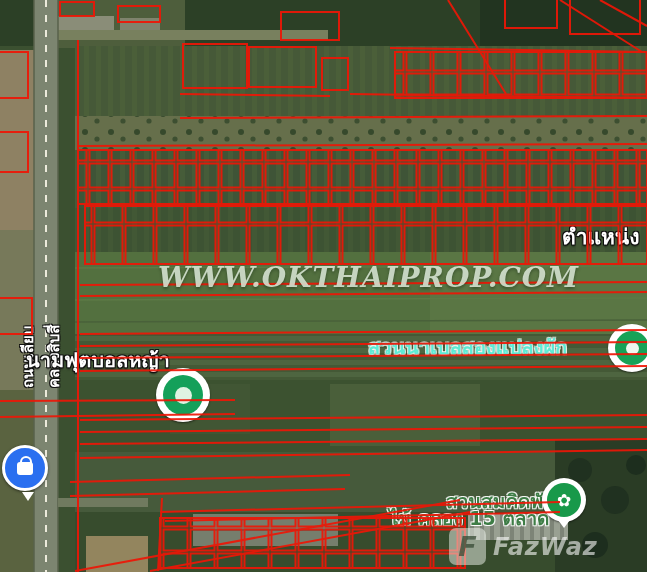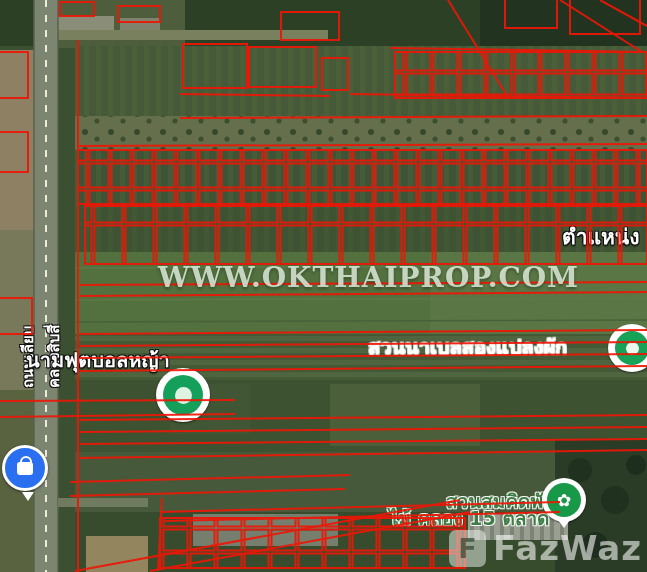--- a/index.html
+++ b/index.html
@@ -2,28 +2,28 @@
 <html><head>
 <meta charset="utf-8">
 <style>
   html,body{margin:0;padding:0;background:#222;}
   #map{position:relative;width:647px;height:572px;overflow:hidden;
        font-family:"DejaVu Sans","Liberation Sans",sans-serif;background:#3b5030;}
   #map svg{position:absolute;left:0;top:0;display:block;}
   .layer-sat{z-index:1;}
   .layer-labels{z-index:2;}
   .layer-overlay{z-index:3;pointer-events:none;}
-  .layer-marks{z-index:4;}
+  .layer-marks{z-index:4;font-style:italic;}
   .abs{position:absolute;}
 
   
   .maplabel{position:absolute;font-weight:bold;white-space:nowrap;color:#fff;
     text-shadow:-1px -1px 0 #111,1px -1px 0 #111,-1px 1px 0 #111,1px 1px 0 #111,0 2px 2px rgba(0,0,0,.6);}
   .lbl-position{left:562px;top:220px;font-size:21px;}
-  .lbl-farm{left:368px;top:331px;font-size:20px;color:#ffffff;
+  .lbl-farm{left:368px;top:331px;font-size:20px;color:#5eead4;
     text-shadow:-1px -1px 0 rgba(255,255,255,.65),1px -1px 0 rgba(255,255,255,.65),-1px 1px 0 rgba(255,255,255,.65),1px 1px 0 rgba(255,255,255,.65);}
   .lbl-football{left:0px;top:348px;font-size:20px;line-height:24px;padding-left:26px;}
   .lbl-football .l2{margin-left:10px;}
   .lbl-grain{left:44px;top:458px;font-size:21px;}
   .lbl-nursery1{left:446px;top:486px;font-size:19px;color:#3e7d46;
     text-shadow:-1px -1px 0 rgba(255,255,255,.85),1px -1px 0 rgba(255,255,255,.85),-1px 1px 0 rgba(255,255,255,.85),1px 1px 0 rgba(255,255,255,.85);}
   .lbl-nursery2{left:389px;top:503px;font-size:19px;color:#3e7d46;
     text-shadow:-1px -1px 0 rgba(255,255,255,.85),1px -1px 0 rgba(255,255,255,.85),-1px 1px 0 rgba(255,255,255,.85),1px 1px 0 rgba(255,255,255,.85);}
   .roadname{left:16px;top:238px;height:150px;display:flex;gap:2px;}
   .roadname span{writing-mode:vertical-rl;transform:rotate(180deg);font-size:15px;font-weight:bold;color:#fff;
@@ -46,21 +46,21 @@
   .m-flower:after{content:"";position:absolute;left:16px;top:42px;border:6px solid transparent;border-top:8px solid #fff;}
   .m-flower .ring{width:34px;height:34px;background:#18994a;border-radius:50%;display:flex;align-items:center;justify-content:center;
       color:#fff;font-size:17px;line-height:1;}
 
   
   .watermark{left:158px;top:261px;font-family:"DejaVu Serif","Liberation Serif",serif;font-weight:bold;
     font-size:28px;letter-spacing:1px;color:rgba(228,240,224,.82);text-shadow:0 2px 3px rgba(20,40,20,.45);white-space:nowrap;}
   .fazwaz{left:449px;top:528px;display:flex;align-items:center;gap:7px;}
   .fazwaz .mark{width:37px;height:37px;border-radius:7px;background:rgba(242,246,240,.5);
      display:flex;align-items:center;justify-content:center;font-weight:bold;font-size:27px;color:rgba(55,75,52,.75);}
-  .fazwaz .word{font-size:34px;font-weight:bold;color:rgba(255,255,255,.58);letter-spacing:1px;}
+  .fazwaz .word{font-size:24px;font-weight:bold;color:rgba(255,255,255,.58);letter-spacing:1px;}
 </style>
 </head>
 <body>
 
 <div id="map">
 
   <svg class="layer-sat" width="647" height="572" viewBox="0 0 647 572">
     <defs>
       <pattern id="pv" width="12" height="20" patternUnits="userSpaceOnUse">
         <rect width="12" height="20" fill="#3c5134"></rect>

